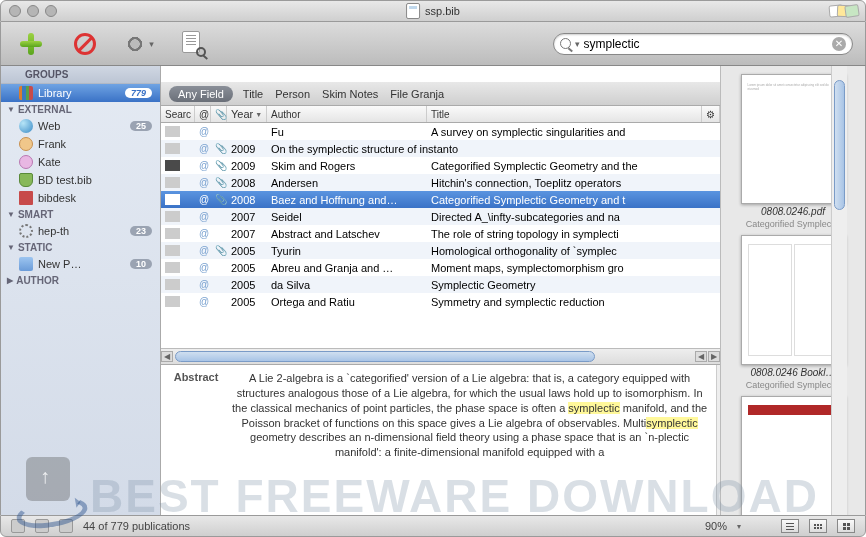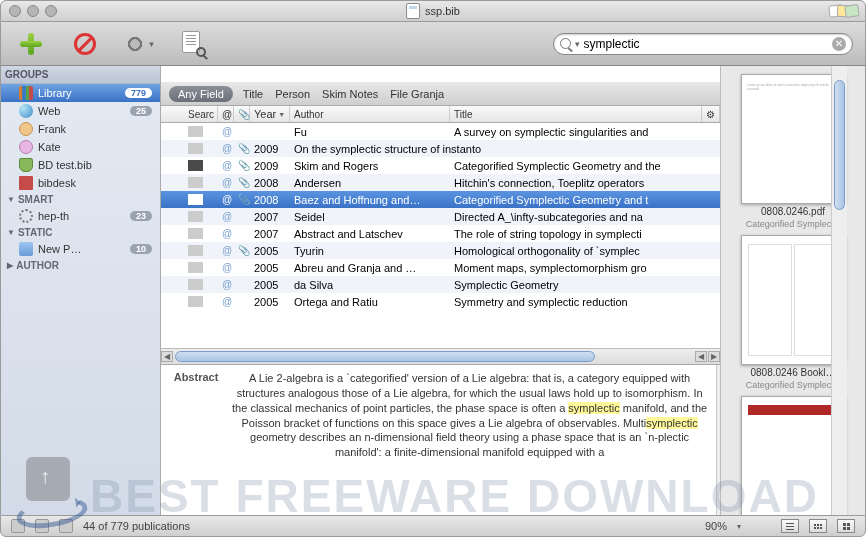--- a/index.html
+++ b/index.html
@@ -37,24 +37,24 @@
 .search-wrap{margin-left:auto;width:300px;height:22px;background:#fff;border:1px solid #888;border-radius:11px;display:flex;align-items:center;padding:0 6px;box-shadow:inset 0 1px 2px rgba(0,0,0,.2);}
 .search-wrap .mag-s{width:11px;height:11px;border:1.5px solid #777;border-radius:50%;position:relative;flex-shrink:0;}
 .search-wrap .mag-s::after{content:"";position:absolute;width:5px;height:1.5px;background:#777;bottom:-2px;right:-3px;transform:rotate(40deg);}
 .search-wrap .drop{color:#666;font-size:9px;margin:0 4px;}
 .search-wrap input{flex:1;border:none;outline:none;font-size:12px;}
 .search-wrap .clear{width:14px;height:14px;border-radius:50%;background:#aaa;color:#fff;text-align:center;line-height:13px;font-size:10px;}
 
 
 .content{display:flex;height:calc(100% - 22px - 44px - 22px);border-left:1px solid #9a9a9a;border-right:1px solid #9a9a9a;}
 .sidebar{width:160px;background:linear-gradient(#e4eaf3,#d3dbe8);border-right:1px solid #aaa;overflow:hidden;}
-.sb-head{background:linear-gradient(#d0d7e3,#bcc5d4);padding:3px 4px;font-weight:bold;color:#556;font-size:10px;border-bottom:1px solid #b0b8c5;}
+.sb-head{background:linear-gradient(#d0d7e3,#bcc5d4);padding:3px 24px;font-weight:bold;color:#556;font-size:10px;border-bottom:1px solid #b0b8c5;}
 .sb-row{display:flex;align-items:center;padding:2px 8px 2px 18px;gap:5px;color:#333;cursor:default;}
 .sb-row.selected{background:linear-gradient(#6fa3e3,#3a72c6);color:#fff;}
-.sb-row.selected .badge{background:#fff;color:#3a72c6;}
+.sb-row.selected .badge{background:#fff;color:#3a72c6;font-style:italic;}
 .sb-disclosure{padding:2px 6px;font-size:10px;font-weight:bold;color:#667;display:flex;align-items:center;gap:3px;}
 .sb-disclosure::before{content:"▼";font-size:8px;color:#667;}
 .sb-disclosure.closed::before{content:"▶";}
 .sb-icon{width:14px;height:14px;flex-shrink:0;}
 .badge{margin-left:auto;background:#9aa3b2;color:#fff;border-radius:8px;padding:0 6px;font-size:9px;font-weight:bold;}
 .books{background:linear-gradient(90deg,#d97d2f 0 25%,#3a7abf 25% 50%,#5aa04a 50% 75%,#c74a4a 75%);border-radius:2px;}
 .globe{border-radius:50%;background:radial-gradient(circle at 30% 30%,#b7e5f7,#3a8bc7);}
 .person-o{border-radius:50%;background:#f0c78a;border:1px solid #c79050;}
 .person-p{border-radius:50%;background:#e8b7e3;border:1px solid #b878b2;}
 .db{border-radius:2px 2px 6px 6px;background:#88b85a;border:1px solid #5a8a3a;}
@@ -64,21 +64,21 @@
 
 
 .main{flex:1;display:flex;flex-direction:column;overflow:hidden;}
 .scope{height:24px;background:linear-gradient(#e8e8e8,#cfcfcf);border-bottom:1px solid #aaa;display:flex;align-items:center;padding:0 8px;gap:10px;margin-top:16px;}
 .scope-pill{background:linear-gradient(#8a8f98,#6a6f78);color:#fff;border-radius:10px;padding:2px 9px;font-size:11px;}
 .scope-item{color:#333;font-size:11px;}
 
 
 .tbl-head{display:flex;background:linear-gradient(#fafafa,#e5e5e5);border-bottom:1px solid #aaa;height:17px;}
 .th{border-right:1px solid #ccc;padding:1px 4px;color:#333;font-size:10px;display:flex;align-items:center;}
-.c-search{width:34px;margin-left:23px;}.c-at{width:16px;}.c-clip{width:16px;}.c-year{width:40px;}.c-author{flex:0 0 160px;}.c-title{flex:1;}.c-gear{width:18px;}
+.c-search{width:34px;}.c-at{width:16px;}.c-clip{width:16px;}.c-year{width:40px;}.c-author{flex:0 0 160px;}.c-title{flex:1;}.c-gear{width:18px;}
 .c-year .sort{font-size:7px;color:#666;margin-left:2px;}
 .c-gear{display:flex;align-items:center;justify-content:center;}
 
 .tbl-body{flex:0 0 225px;overflow:hidden;position:relative;background:#fff;}
 .row{display:flex;height:17px;align-items:center;}
 .row:nth-child(even){background:#f0f4fa;}
 .row.selected{background:linear-gradient(#5a94e0,#3a72c6);color:#fff;}
 .row .cell{padding:0 4px;white-space:nowrap;overflow:hidden;font-size:11px;}
 .row .c-search{display:flex;}
 .row .rank{display:flex;gap:0;}
@@ -100,21 +100,21 @@
 .abstract-wrap{flex:1;border-top:1px solid #aaa;overflow:hidden;display:flex;text-align:center;}
 .abstract-label{padding:6px 4px;font-weight:bold;color:#555;width:70px;flex-shrink:0;}
 .abstract-text{padding:6px 8px 6px 0;color:#333;line-height:1.35;}
 .abstract-text .hl{background:#fff89a;}
 .ascroll{width:16px;background:#eee;border-left:1px solid #ccc;}
 
 
 .preview{width:145px;background:#e8e8e8;border-left:1px solid #bbb;padding:8px;overflow:hidden;display:flex;flex-direction:column;gap:6px;}
 .thumb-card{display:flex;flex-direction:column;align-items:center;gap:2px;}
 .thumb-img{width:105px;height:130px;background:#fff;border:1px solid #aaa;box-shadow:0 1px 3px rgba(0,0,0,.3);padding:8px 6px;font-size:3px;color:#aaa;overflow:hidden;}
-.thumb-title{font-size:10px;color:#333;text-align:center;white-space:nowrap;overflow:hidden;text-overflow:ellipsis;width:115px;}
+.thumb-title{font-size:10px;color:#333;text-align:center;white-space:nowrap;overflow:hidden;text-overflow:ellipsis;width:115px;font-style:italic;}
 .thumb-sub{font-size:9px;color:#888;text-align:center;white-space:nowrap;overflow:hidden;text-overflow:ellipsis;width:115px;}
 .thumb-img.double{display:flex;gap:2px;}
 .thumb-img.double>div{flex:1;border:1px solid #ddd;}
 .thumb-img.web{background:#fff;}
 .thumb-img.web .bar{height:10px;background:#b02828;}
 .vscroll{width:16px;background:#eee;border-left:1px solid #ccc;position:absolute;right:19px;top:66px;bottom:22px;}
 .vscroll .vthumb{position:absolute;top:14px;left:2px;width:11px;height:130px;background:linear-gradient(90deg,#d0dff0,#a8c4e6);border:1px solid #7a9bc7;border-radius:6px;}
 
 
 .status{height:22px;background:linear-gradient(#e8e8e8,#cfcfcf);border:1px solid #9a9a9a;border-bottom-left-radius:6px;border-bottom-right-radius:6px;display:flex;align-items:center;padding:0 10px;gap:10px;color:#444;font-size:11px;}
@@ -178,20 +178,21 @@
 
 <div class="content">
   <div class="sidebar">
     <div class="sb-head">GROUPS</div>
     <div class="sb-row selected">
       <span class="sb-icon books"></span>
       <span>Library</span>
       <span class="badge">779</span>
     </div>
     <div id="sb-sections">
+        <div class="sb-disclosure">EXTERNAL</div>
         <div class="sb-row">
           <span class="sb-icon globe"></span>
           <span>Web</span>
           <span class="badge">25</span>
         </div>
         <div class="sb-row">
           <span class="sb-icon person-o"></span>
           <span>Frank</span>
         </div>
         <div class="sb-row">

